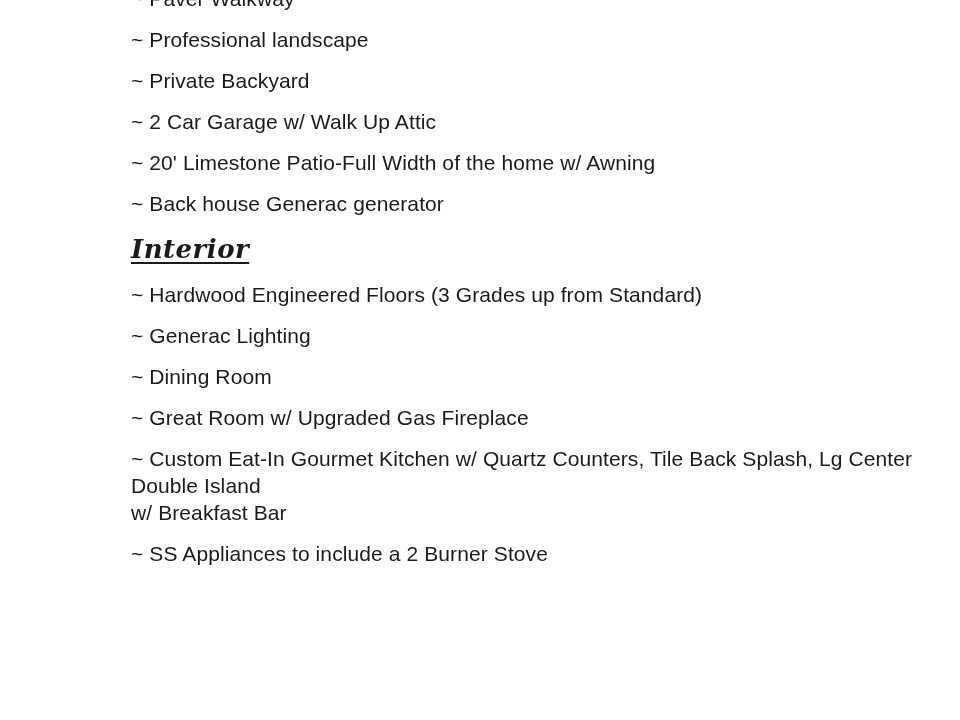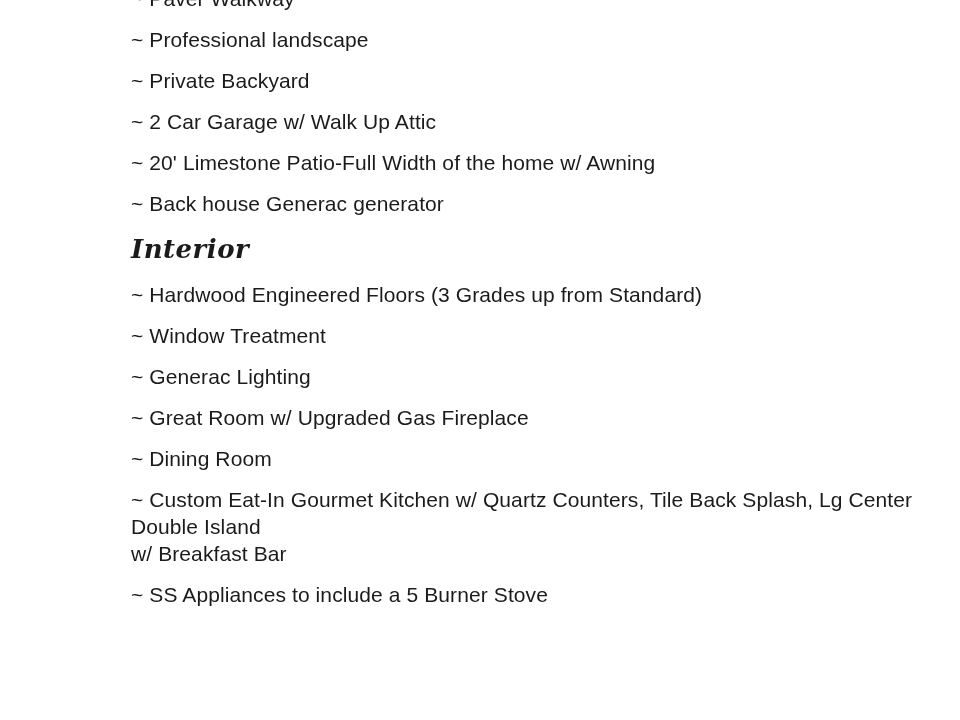--- a/index.html
+++ b/index.html
@@ -32,41 +32,41 @@
     letter-spacing: 0.1px;
   }
   .section-heading {
     font-family: "DejaVu Serif", "Liberation Serif", serif;
     font-style: italic;
     font-weight: 600;
     font-size: 26px;
     line-height: 36px;
     letter-spacing: 0.5px;
     margin: 0 0 14px 0;
+    text-decoration: underline;
     text-decoration-thickness: 1.5px;
     text-underline-offset: 4px;
     color: #1b1b1b;
   }
 </style>
 </head>
 <body>
 
 <div class="doc-content">
 
   <p class="item">~ Paver Walkway</p>
   <p class="item">~ Professional landscape</p>
   <p class="item">~ Private Backyard</p>
   <p class="item">~ 2 Car Garage w/ Walk Up Attic</p>
   <p class="item">~ 20' Limestone Patio-Full Width of the home w/ Awning</p>
   <p class="item">~ Back house Generac generator</p>
 
   <h2 class="section-heading">Interior</h2>
 
   <p class="item">~ Hardwood Engineered Floors (3 Grades up from Standard)</p>
-  <p class="item">~ Window Treatment</p>
   <p class="item">~ Generac Lighting</p>
+  <p class="item">~ Dining Room</p>
   <p class="item">~ Great Room w/ Upgraded Gas Fireplace</p>
-  <p class="item">~ Dining Room</p>
   <p class="item">~ Custom Eat-In Gourmet Kitchen w/ Quartz Counters, Tile Back Splash, Lg Center Double Island
 w/ Breakfast Bar</p>
-  <p class="item">~ SS Appliances to include a 5 Burner Stove</p>
+  <p class="item">~ SS Appliances to include a 2 Burner Stove</p>
 
 </div>
 
 </body></html>

